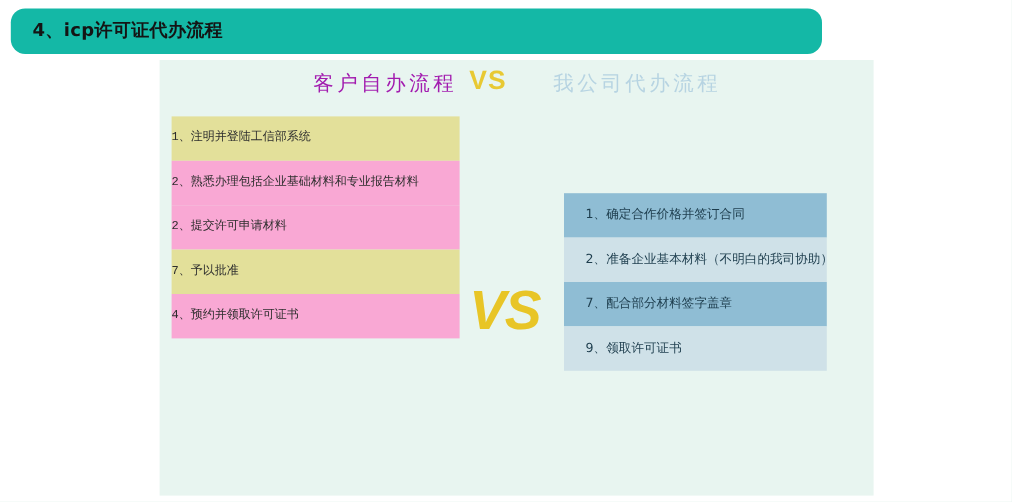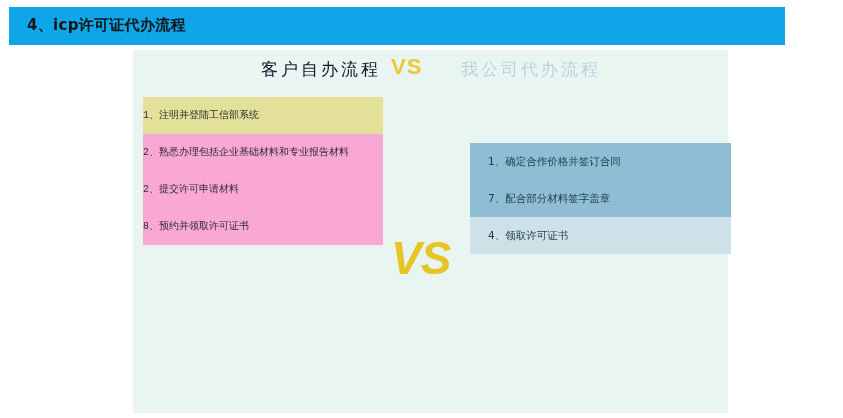--- a/index.html
+++ b/index.html
@@ -13,24 +13,25 @@
     font-family: "Liberation Sans", "DejaVu Sans", sans-serif;
     overflow: hidden;
     position: relative;
   }
 
   
   .header-bar {
     position: absolute;
     left: 9px;
     top: 7px;
-    width: 776px;
+    width: 676px;
     height: 38px;
-    background: #0ea5e9;
+    background: #14b8a6;
     box-sizing: border-box;
+    border-radius: 12px;
   }
   .header-title {
     position: absolute;
     left: 18px;
     top: 9px;
     font-size: 15px;
     font-weight: bold;
     color: #141414;
     letter-spacing: 0.3px;
     white-space: nowrap;
@@ -53,21 +54,21 @@
     left: 0;
     top: 0;
     width: 595px;
     height: 42px;
   }
   .heading-left {
     position: absolute;
     left: 128px;
     top: 8px;
     font-size: 17px;
-    color: #0f172a;
+    color: #a21caf;
     letter-spacing: 3px;
     white-space: nowrap;
     font-family: "DejaVu Serif", "Liberation Serif", serif;
   }
   .heading-vs {
     position: absolute;
     left: 258px;
     top: 4px;
     font-size: 22px;
     font-weight: bold;
@@ -104,22 +105,22 @@
     overflow: hidden;
     font-family: Liberation Mono, monospace;
   }
   .flow-left .flow-row.tone-a { background: #e3e09a; }
   .flow-left .flow-row.tone-b { background: #f9a8d4; }
 
   
   .flow-right {
     position: absolute;
     left: 337px;
-    top: 93px;
-    width: 261px;
+    top: 111px;
+    width: 219px;
   }
   .flow-right .flow-row {
     height: 37px;
     line-height: 37px;
     box-sizing: border-box;
     padding-left: 18px;
     font-size: 10.5px;
     color: #1d3d4d;
     white-space: nowrap;
     overflow: hidden;
@@ -154,24 +155,26 @@
   <div class="headings">
     <div class="heading-left">客户自办流程</div>
     <div class="heading-vs">VS</div>
     <div class="heading-right">我公司代办流程</div>
   </div>
 
   <div class="flow-left">
     <div class="flow-row tone-a">1、注明并登陆工信部系统</div>
     <div class="flow-row tone-b">2、熟悉办理包括企业基础材料和专业报告材料</div>
     <div class="flow-row tone-b">2、提交许可申请材料</div>
-    <div class="flow-row tone-b">8、预约并领取许可证书</div>
+    <div class="flow-row tone-a">7、予以批准</div>
+    <div class="flow-row tone-b">4、预约并领取许可证书</div>
   </div>
 
   <div class="flow-right">
     <div class="flow-row tone-a">1、确定合作价格并签订合同</div>
+    <div class="flow-row tone-b">2、准备企业基本材料（不明白的我司协助）</div>
     <div class="flow-row tone-a">7、配合部分材料签字盖章</div>
-    <div class="flow-row tone-b">4、领取许可证书</div>
+    <div class="flow-row tone-b">9、领取许可证书</div>
   </div>
 
   <div class="center-vs">VS</div>
 
 </div>
 
 </body></html>

